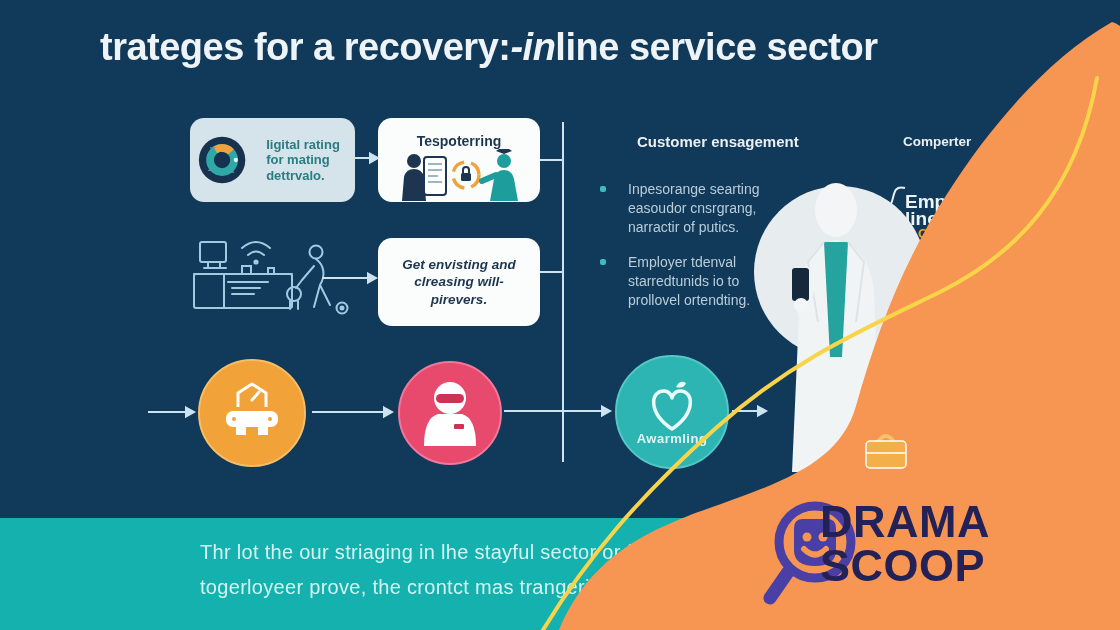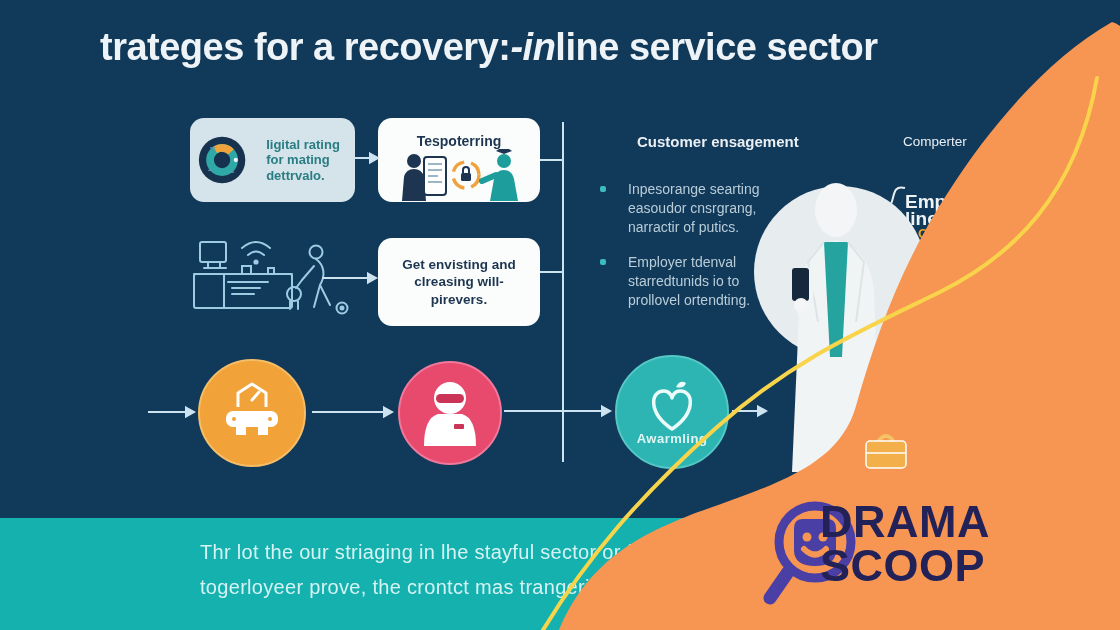--- a/index.html
+++ b/index.html
@@ -24,42 +24,42 @@
   
   .flow-box { position:absolute; border-radius:14px; z-index:2; }
   .box1 { left:190px; top:118px; width:165px; height:84px; background:#d5e3ea;
           display:flex; align-items:center; gap:20px; padding:8px; }
   .box1-text { color:#2a7e83; font-weight:bold; font-size:13px; line-height:1.2; width:94px; }
   .box2 { left:378px; top:118px; width:162px; height:84px; background:#fbfdfd;
           display:flex; flex-direction:column; align-items:center; padding-top:15px; }
   .box2-title { color:#1d3550; font-weight:bold; font-size:14px; }
   .box3 { left:378px; top:238px; width:162px; height:88px; background:#fbfdfd;
           display:flex; align-items:center; justify-content:center; text-align:center; }
-  .box3-text { color:#1d3550; font-weight:bold; font-size:13.5px; line-height:1.3; width:125px; }
+  .box3-text { color:#1d3550; font-weight:bold; font-size:13.5px; line-height:1.3; width:125px;font-style:italic; }
 
   
   .step-circle { position:absolute; border-radius:50%; z-index:2;
                  display:flex; align-items:center; justify-content:center; }
   .c-orange { left:198px; top:359px; width:108px; height:108px; background:#f1a238; border:2px solid #f6bd67; }
   .c-pink   { left:398px; top:361px; width:104px; height:104px; background:#e84a6e; border:2px solid #f0789a; }
   .c-teal   { left:615px; top:355px; width:114px; height:114px; background:#2cb5b3; border:2px solid #55c8c5;
               flex-direction:column; }
   .c-teal .label { color:#dff6f5; font-size:13px; font-weight:bold; margin-top:-6px; letter-spacing:0.5px; }
 
   
   .mid-heading { position:absolute; left:600px; top:133px; color:#e9eff3; font-weight:bold;
                  font-size:15px; z-index:2;margin-left:37px; }
   .bullet { position:absolute; z-index:2; display:flex; gap:22px; width:185px; }
   .bullet .dot { width:6px; height:6px; border-radius:2px; background:#3bbdbd; margin-top:6px; flex:none; }
   .bullet .btxt { color:#b9cdd8; font-size:14px; line-height:1.35; width:160px; }
   .bullet1 { left:600px; top:180px; }
   .bullet2 { left:600px; top:253px; }
 
   
-  .right-heading { position:absolute; left:903px; top:134px; color:#e9eff3; font-weight:normal;
+  .right-heading { position:absolute; left:903px; top:134px; color:#e9eff3; font-weight:bold;
                    font-size:13.5px; z-index:2; white-space:nowrap; }
   .emp-label { position:absolute; left:905px; top:193px; color:#eef3f5; font-weight:bold;
                font-size:19px; line-height:17px; z-index:2; white-space:nowrap; }
   .che-label { position:absolute; left:918px; top:226px; color:#f5a623; font-weight:bold;
                font-size:13.5px; z-index:2; white-space:nowrap; }
 
   
   .logo-text { position:absolute; left:820px; top:500px; z-index:7; color:#232258;
                font-size:45px; font-weight:bold; line-height:0.98; letter-spacing:0.5px; }
 

